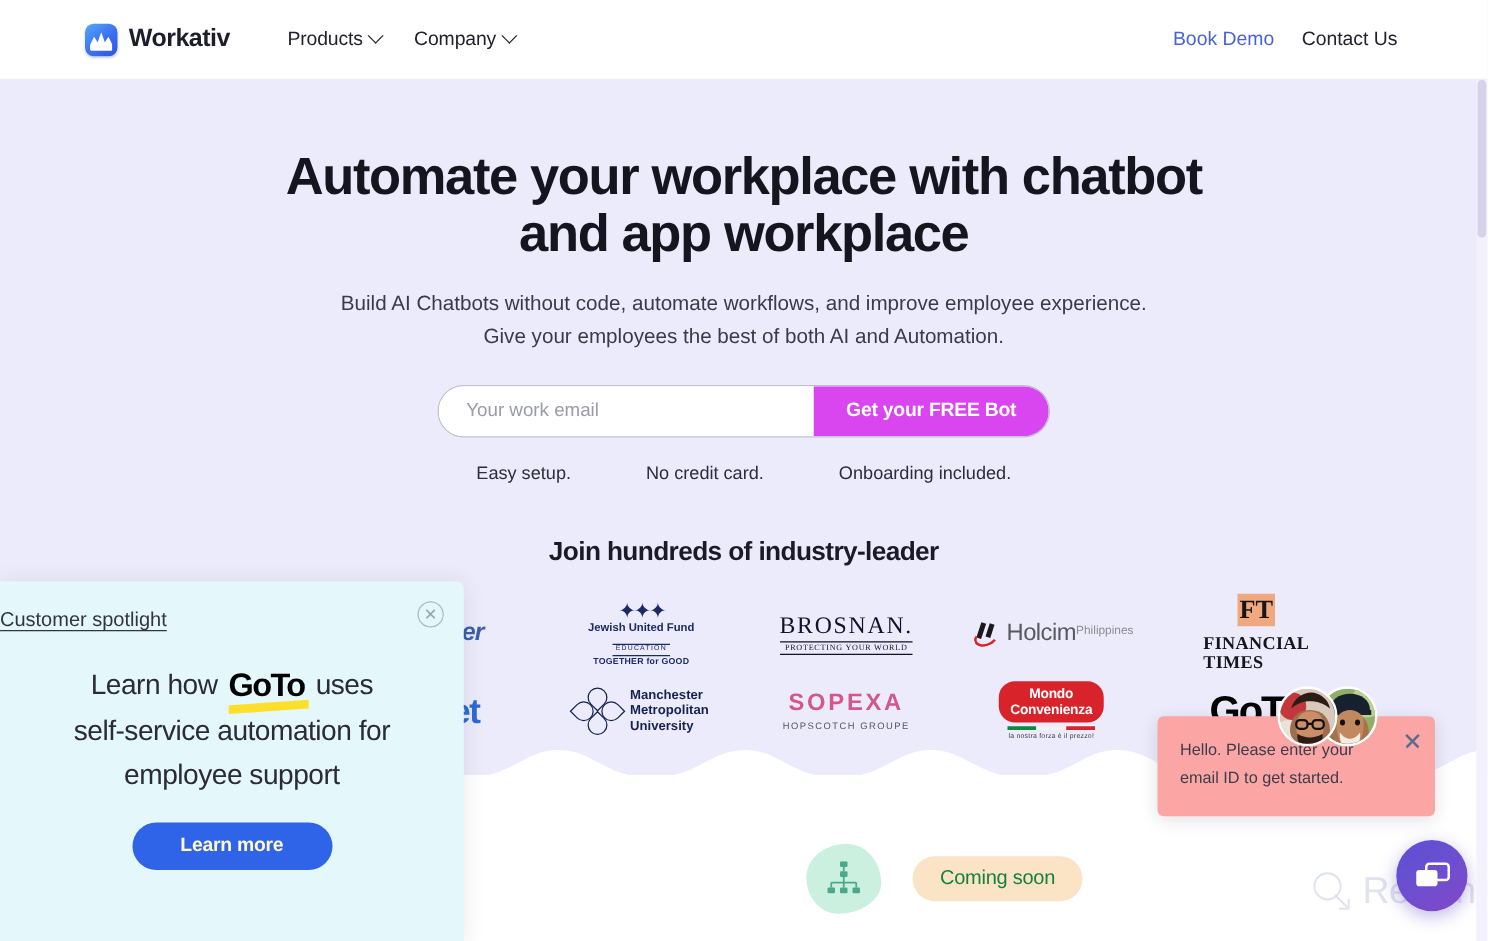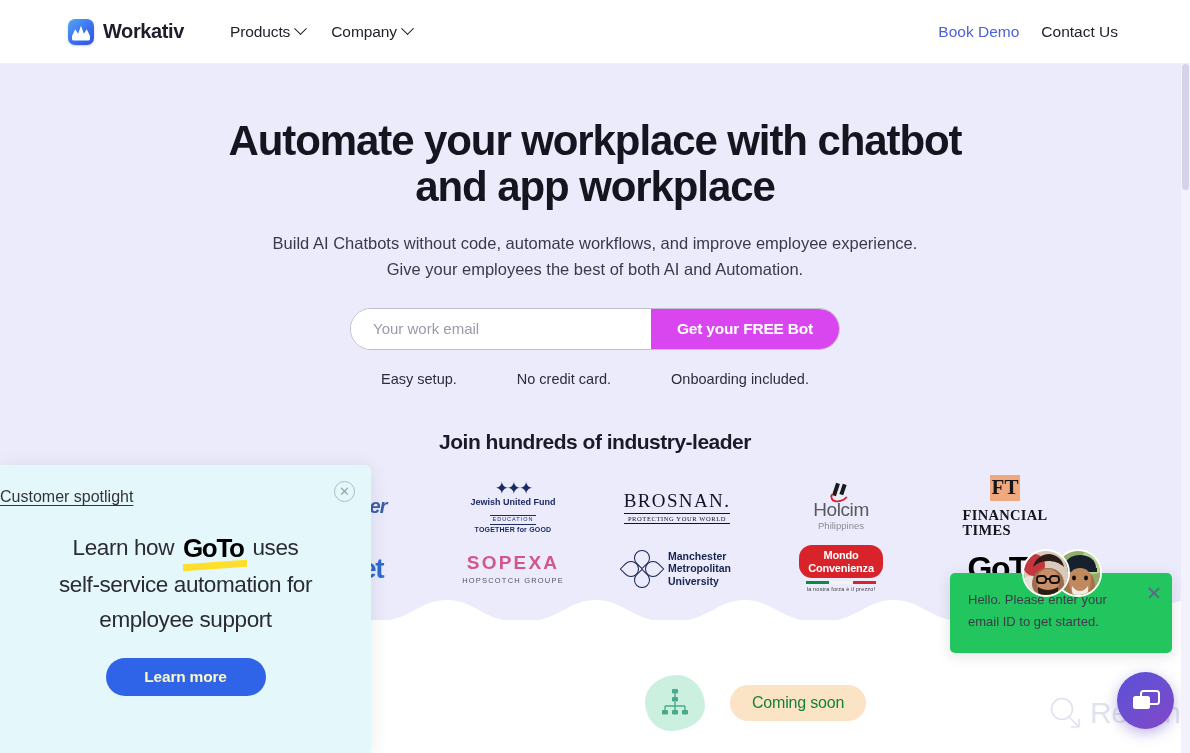--- a/index.html
+++ b/index.html
@@ -96,21 +96,21 @@
   .lg-juf { text-align:center; line-height:1.05; }
   .lg-juf .star { font-size:17px; color:#1b2a63; letter-spacing:-2px; }
   .lg-juf .t1 { font-size:9px; color:#1b2a63; font-weight:bold; }
   .lg-juf .t2 { font-size:5.5px; color:#1b2a63; letter-spacing:1px; border-top:.8px solid #1b2a63;
                 border-bottom:.8px solid #1b2a63; display:inline-block; padding:1px 3px; margin:1px 0; }
   .lg-juf .t3 { font-size:7px; color:#1b2a63; font-weight:bold; letter-spacing:.2px; }
   .lg-bros { text-align:center; }
   .lg-bros .t1 { font-family:"Liberation Serif", serif; font-size:19px; color:#11112a; letter-spacing:1.4px; }
   .lg-bros .t2 { font-family:"Liberation Serif", serif; font-size:6.5px; color:#11112a; letter-spacing:.6px;
                  border-top:.8px solid #11112a; border-bottom:.8px solid #11112a; padding:1px 0; margin-top:1px; }
-  .lg-holcim { display:flex; flex-direction:column; align-items:center; }
+  .lg-holcim { display:flex; flex-direction:row; align-items:flex-start; }
   .lg-holcim .mark { width:26px; height:18px; position:relative; margin-left:4px; }
   .lg-holcim .mark .b1 { position:absolute; left:4px; top:0; width:4px; height:13px; background:#1a1a1a; transform:rotate(18deg); }
   .lg-holcim .mark .b2 { position:absolute; left:11px; top:1px; width:4px; height:11px; background:#1a1a1a; transform:rotate(18deg); }
   .lg-holcim .mark .arc { position:absolute; left:0; top:6px; width:19px; height:13px;
     border:2.6px solid #d9262e; border-radius:50%; border-top-color:transparent; border-right-color:transparent;
     transform:rotate(-18deg); }
   .lg-holcim .n1 { font-size:19px; color:#58585e; letter-spacing:-.4px; line-height:1; margin-top:-1px; }
   .lg-holcim .n2 { font-size:9.5px; color:#8c8c93; letter-spacing:0; margin-top:1px; }
   .lg-ft { display:flex; align-items:center; gap:7px;flex-direction:column; }
   .lg-ft .sq { width:30px; height:26px; background:#f0a97f; display:flex; align-items:center; justify-content:center;
@@ -168,22 +168,22 @@
   .sp-goto .hl { position:absolute; left:0; right:-3px; bottom:-1px; height:7px;
                  background:#ffdf2b; transform:skewY(-4deg); z-index:-1; }
   .sp-btn {
     display:block; margin:20px auto 0; width:160px; height:38px; border:none; cursor:pointer;
     border-radius:19px; background:#2f63e8; color:#fef9c3; font-size:15.5px; font-weight:bold;
     font-family:"Liberation Sans", sans-serif; letter-spacing:-.2px;
   }
 
   
   .chat-card {
-    position:absolute; left:950px; top:573px; width:222px; height:80px;
-    background:#22c55e; border-radius:5px; z-index:45;
+    position:absolute; left:926px; top:573px; width:222px; height:80px;
+    background:#fca5a5; border-radius:5px; z-index:45;
     box-shadow:0 3px 14px rgba(30,30,70,.13);
   }
   .chat-msg { padding:16px 34px 0 18px; font-size:13px; line-height:1.72; color:#3c3c4a; }
   .chat-x { position:absolute; right:11px; top:13px; width:14px; height:14px; cursor:pointer; }
   .chat-x::before, .chat-x::after {
     content:""; position:absolute; left:0; top:6px; width:14px; height:1.6px; background:#5b6b8a;
   }
   .chat-x::before { transform:rotate(45deg); } .chat-x::after { transform:rotate(-45deg); }
   .avatars { position:absolute; left:1022px; top:549px; z-index:46; width:86px; height:48px; }
   .av { position:absolute; top:0; width:48px; height:48px; border-radius:50%;
@@ -306,42 +306,42 @@
             </div>
           </div>
         </div>
       </div>
 
       <div class="logo-row">
         <div class="logo-cell"></div>
 
         <div class="logo-cell">
           <span class="lg-ufinet">ufinet</span>
-        </div>
-
-        <div class="logo-cell">
-          <div class="lg-sopexa">
-            <div class="t1">SOPEXA</div>
-            <div class="t2">HOPSCOTCH GROUPE</div>
-          </div>
         </div>
 
         <div class="logo-cell">
           <div class="lg-mmu">
             <div class="glyph">
               <div style="left:11px;top:0;width:16px;height:16px;transform:rotate(-45deg)"></div>
               <div style="left:0;top:11px;width:16px;height:16px;transform:rotate(45deg)"></div>
               <div style="left:22px;top:11px;width:16px;height:16px;transform:rotate(-135deg)"></div>
               <div style="left:11px;top:22px;width:16px;height:16px;transform:rotate(135deg)"></div>
             </div>
             <div class="txt">
               <div>Manchester</div>
               <div>Metropolitan</div>
               <div>University</div>
             </div>
+          </div>
+        </div>
+
+        <div class="logo-cell">
+          <div class="lg-sopexa">
+            <div class="t1">SOPEXA</div>
+            <div class="t2">HOPSCOTCH GROUPE</div>
           </div>
         </div>
 
         <div class="logo-cell">
           <div class="lg-mondo">
             <div class="pill">
               <div>Mondo</div>
               <div>Convenienza</div>
             </div>
             <div class="flag">

